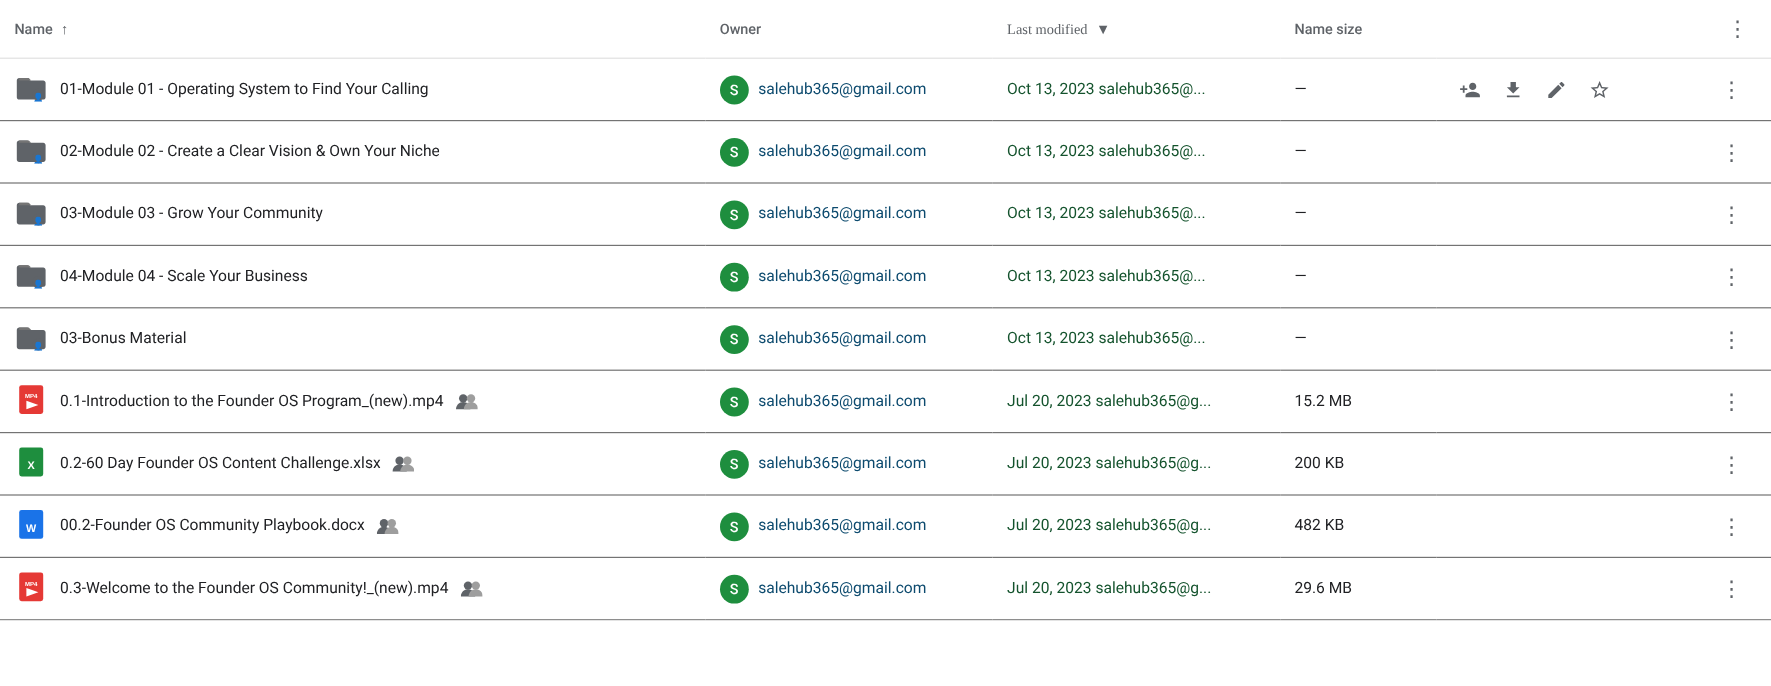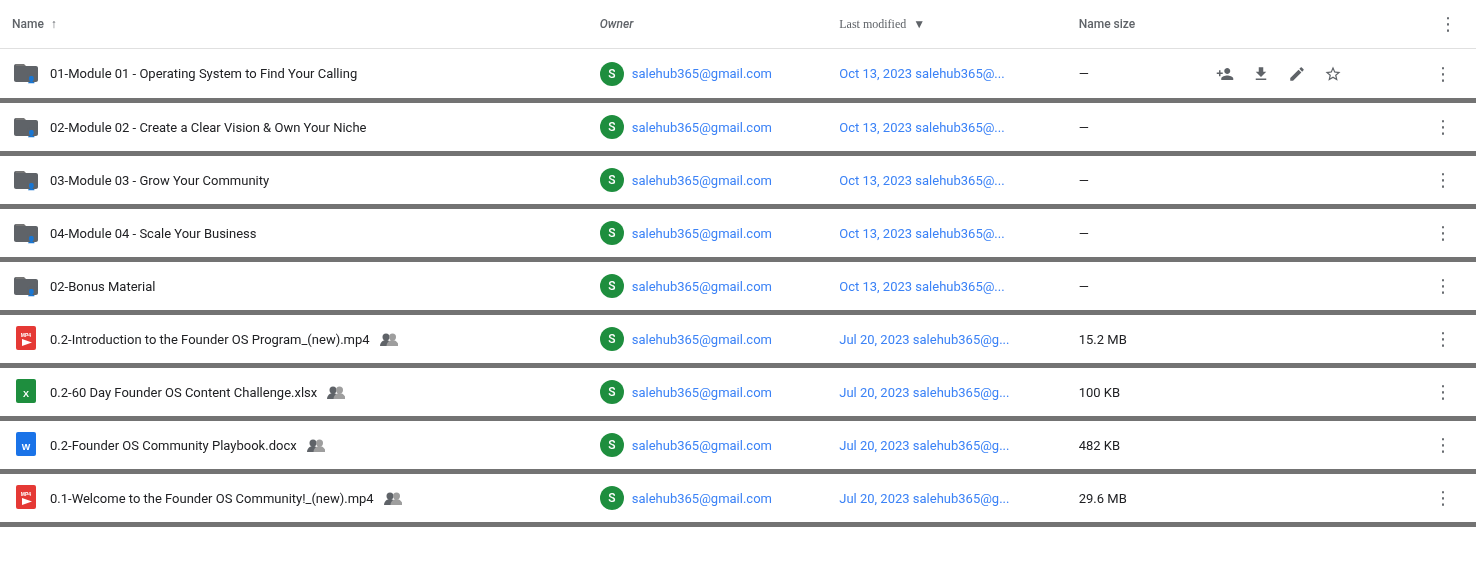--- a/index.html
+++ b/index.html
@@ -23,28 +23,28 @@
     th {
       padding: 8px 12px;
       text-align: left;
       font-weight: 500;
       font-size: 12px;
       color: #5f6368;
       white-space: nowrap;
       user-select: none;
     }
     th.name-col { width: 540px; }
-    th.owner-col { width: 220px; font-style: italic; }
+    th.owner-col { width: 220px; }
     th.modified-col { width: 220px; font-family: Liberation Serif, serif; }
     th.size-col { width: 120px; }
     th.actions-col { width: 200px; }
     th.more-col { width: 40px; }
 
     tbody tr {
-      border-bottom: 5px solid #737373;
+      border-bottom: 1px solid #737373;
       height: 52px;
     }
     td {
       padding: 8px 12px;
       vertical-align: middle;
     }
     .file-name-cell {
       display: flex;
       align-items: center;
       gap: 10px;
@@ -75,25 +75,25 @@
       color: #fff;
       display: flex;
       align-items: center;
       justify-content: center;
       font-size: 12px;
       font-weight: 500;
       flex-shrink: 0;
     }
     .owner-email {
       font-size: 13px;
-      color: #3b82f6;
+      color: #0c4a6e;
     }
     .modified-cell {
       font-size: 13px;
-      color: #3b82f6;
+      color: #14532d;
       white-space: nowrap;
     }
     .size-cell {
       font-size: 13px;
       color: #202124;
     }
     .actions-cell {
       display: flex;
       align-items: center;
       gap: 4px;
@@ -288,21 +288,21 @@
         </tr>
         <tr>
           <td>
             <div class="file-name-cell">
               <div><svg class="icon-folder" viewBox="0 0 28 28" xmlns="http://www.w3.org/2000/svg">
     <path d="M2 8c0-1.1.9-2 2-2h7l2 2h11c1.1 0 2 .9 2 2v12c0 1.1-.9 2-2 2H4c-1.1 0-2-.9-2-2V8z" fill="#5f6368"></path>
     <path d="M4 6h8l2 2H4V6z" fill="#757575"></path>
     <circle cx="20" cy="20" r="5" fill="#5f6368"></circle>
     <text x="20" y="24" text-anchor="middle" fill="white" font-size="7" font-family="Arial">👤</text>
   </svg></div>
-              <span class="file-name-text">02-Bonus Material</span>
+              <span class="file-name-text">03-Bonus Material</span>
             </div>
           </td>
           <td>
             <div class="owner-cell">
               <div class="owner-avatar">S</div>
               <span class="owner-email">salehub365@gmail.com</span>
             </div>
           </td>
           <td class="modified-cell">Oct 13, 2023 salehub365@...</td>
           <td class="size-cell">—</td>
@@ -312,21 +312,21 @@
           </td>
         </tr>
         <tr>
           <td>
             <div class="file-name-cell">
               <div><svg width="28" height="28" viewBox="0 0 28 28" xmlns="http://www.w3.org/2000/svg">
     <rect x="4" y="2" width="20" height="24" rx="2" fill="#e53935"></rect>
     <text x="14" y="13" text-anchor="middle" fill="white" font-size="5" font-weight="bold" font-family="Arial">MP4</text>
     <polygon points="10,15 10,22 20,18.5" fill="white"></polygon>
   </svg></div>
-              <span class="file-name-text">0.2-Introduction to the Founder OS Program_(new).mp4</span>
+              <span class="file-name-text">0.1-Introduction to the Founder OS Program_(new).mp4</span>
               <span><svg width="18" height="14" viewBox="0 0 18 14" xmlns="http://www.w3.org/2000/svg" style="vertical-align:middle;">
       <circle cx="6" cy="4" r="3.5" fill="#5f6368"></circle>
       <circle cx="12.5" cy="4" r="3.5" fill="#9e9e9e"></circle>
       <path d="M0 13c0-3.3 2.7-6 6-6s6 2.7 6 6" fill="#5f6368"></path>
       <path d="M6.5 13c0-3.3 2.7-6 6-6s6 2.7 6 6" fill="#9e9e9e"></path>
     </svg></span>
             </div>
           </td>
           <td>
             <div class="owner-cell">
@@ -357,34 +357,34 @@
     </svg></span>
             </div>
           </td>
           <td>
             <div class="owner-cell">
               <div class="owner-avatar">S</div>
               <span class="owner-email">salehub365@gmail.com</span>
             </div>
           </td>
           <td class="modified-cell">Jul 20, 2023 salehub365@g...</td>
-          <td class="size-cell">100 KB</td>
+          <td class="size-cell">200 KB</td>
           <td></td>
           <td>
             <button class="more-btn" title="More options">⋮</button>
           </td>
         </tr>
         <tr>
           <td>
             <div class="file-name-cell">
               <div><svg width="28" height="28" viewBox="0 0 28 28" xmlns="http://www.w3.org/2000/svg">
     <rect x="4" y="2" width="20" height="24" rx="2" fill="#1a73e8"></rect>
     <text x="14" y="20" text-anchor="middle" fill="white" font-size="9" font-weight="bold" font-family="Arial">W</text>
   </svg></div>
-              <span class="file-name-text">0.2-Founder OS Community Playbook.docx</span>
+              <span class="file-name-text">00.2-Founder OS Community Playbook.docx</span>
               <span><svg width="18" height="14" viewBox="0 0 18 14" xmlns="http://www.w3.org/2000/svg" style="vertical-align:middle;">
       <circle cx="6" cy="4" r="3.5" fill="#5f6368"></circle>
       <circle cx="12.5" cy="4" r="3.5" fill="#9e9e9e"></circle>
       <path d="M0 13c0-3.3 2.7-6 6-6s6 2.7 6 6" fill="#5f6368"></path>
       <path d="M6.5 13c0-3.3 2.7-6 6-6s6 2.7 6 6" fill="#9e9e9e"></path>
     </svg></span>
             </div>
           </td>
           <td>
             <div class="owner-cell">
@@ -400,21 +400,21 @@
           </td>
         </tr>
         <tr>
           <td>
             <div class="file-name-cell">
               <div><svg width="28" height="28" viewBox="0 0 28 28" xmlns="http://www.w3.org/2000/svg">
     <rect x="4" y="2" width="20" height="24" rx="2" fill="#e53935"></rect>
     <text x="14" y="13" text-anchor="middle" fill="white" font-size="5" font-weight="bold" font-family="Arial">MP4</text>
     <polygon points="10,15 10,22 20,18.5" fill="white"></polygon>
   </svg></div>
-              <span class="file-name-text">0.1-Welcome to the Founder OS Community!_(new).mp4</span>
+              <span class="file-name-text">0.3-Welcome to the Founder OS Community!_(new).mp4</span>
               <span><svg width="18" height="14" viewBox="0 0 18 14" xmlns="http://www.w3.org/2000/svg" style="vertical-align:middle;">
       <circle cx="6" cy="4" r="3.5" fill="#5f6368"></circle>
       <circle cx="12.5" cy="4" r="3.5" fill="#9e9e9e"></circle>
       <path d="M0 13c0-3.3 2.7-6 6-6s6 2.7 6 6" fill="#5f6368"></path>
       <path d="M6.5 13c0-3.3 2.7-6 6-6s6 2.7 6 6" fill="#9e9e9e"></path>
     </svg></span>
             </div>
           </td>
           <td>
             <div class="owner-cell">

